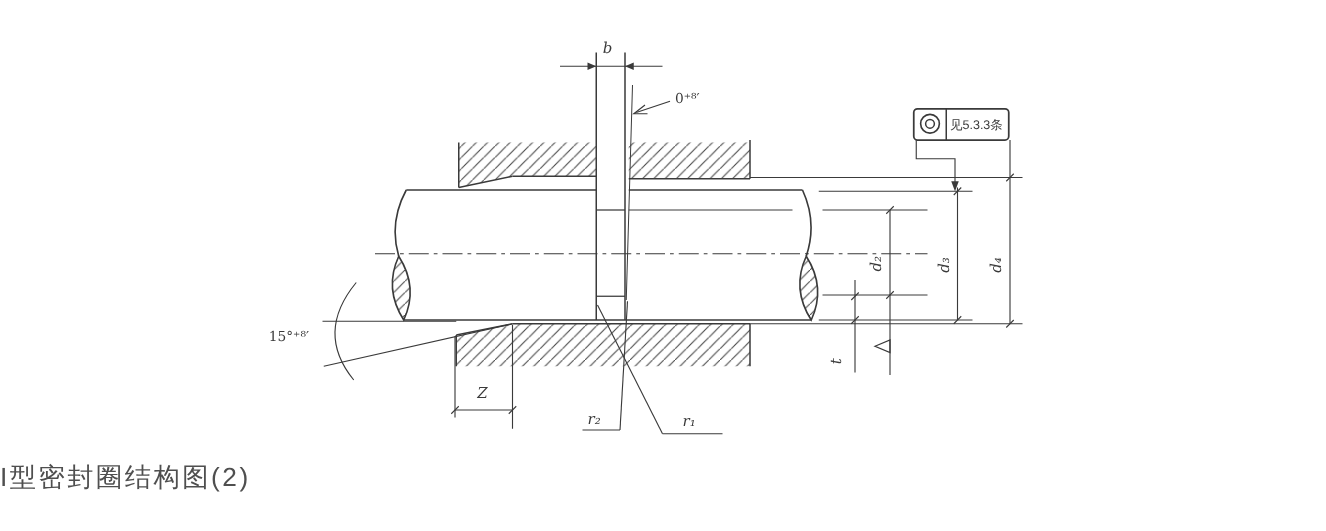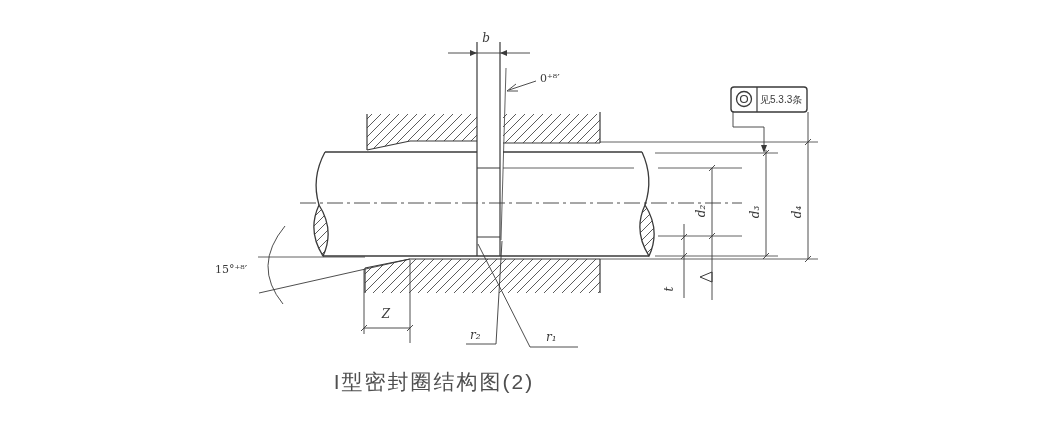--- a/index.html
+++ b/index.html
@@ -1,19 +1,19 @@
 <!DOCTYPE html>
 <html><head>
 <meta charset="utf-8">
 <style>
   html,body{margin:0;padding:0;background:#ffffff;}
   .page{position:relative;width:1061px;height:425px;background:#ffffff;overflow:hidden;
         font-family:"DejaVu Serif", serif;}
   .drawing{position:absolute;left:0;top:0;}
-  .caption{position:absolute;left:0;top:368px;width:868px;text-align:center;
+  .caption{position:absolute;left:0;top:368px;width:868px;text-align:left;
            font-family:"Liberation Sans", sans-serif;font-size:21px;letter-spacing:2px;
            color:#4f4f4f;}
   text{fill:#3a3a3a;}
   .lab{font-family:"DejaVu Serif", serif;font-style:italic;font-size:12px;}
   .ang{font-family:"DejaVu Serif", serif;font-size:11px;font-style:normal;}
   .note{font-family:"Liberation Sans", sans-serif;font-size:10px;font-style:normal;}
 </style>
 </head>
 <body>
 

